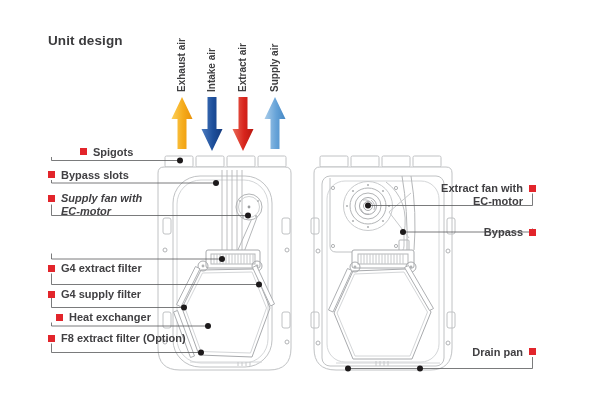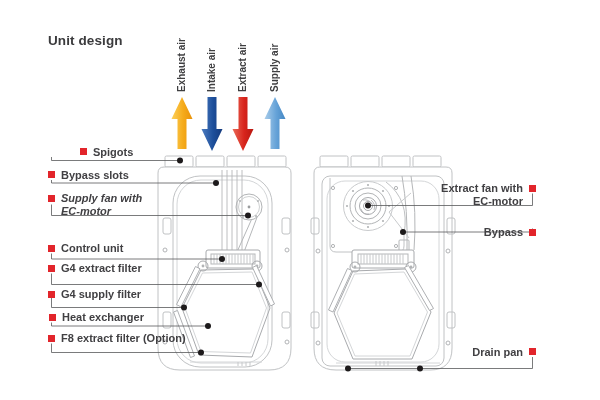--- a/index.html
+++ b/index.html
@@ -293,33 +293,29 @@
     <span>Spigots</span>
   </div>
   <div class="callout" style="left:48px; top:168.5px;">
     <span class="sq"></span>
     <span>Bypass slots</span>
   </div>
   <div class="callout" style="left:48px; top:192px;font-style:italic;">
     <span class="sq"></span>
     <span class="w92">Supply fan with EC-motor</span>
   </div>
-  <div class="callout" style="left:48px; top:242px;">
-    <span class="sq"></span>
-    <span>Control unit</span>
-  </div>
   <div class="callout" style="left:48px; top:262px;">
     <span class="sq"></span>
     <span>G4 extract filter</span>
   </div>
   <div class="callout" style="left:48px; top:288px;">
     <span class="sq"></span>
     <span>G4 supply filter</span>
   </div>
-  <div class="callout" style="left:49px; top:311px;">
+  <div class="callout" style="left:56px; top:311px;">
     <span class="sq"></span>
     <span>Heat exchanger</span>
   </div>
   <div class="callout" style="left:48px; top:332px;">
     <span class="sq"></span>
     <span>F8 extract filter (Option)</span>
   </div>
 
   <div class="callout callout-r" style="right:64px; top:182px;">
     <span class="sq"></span>

